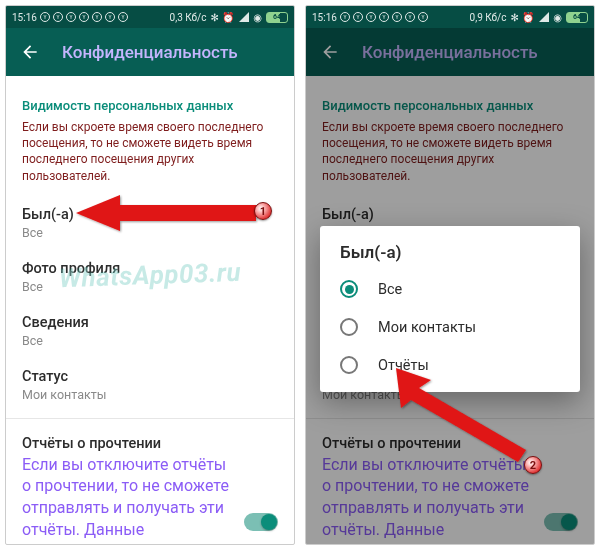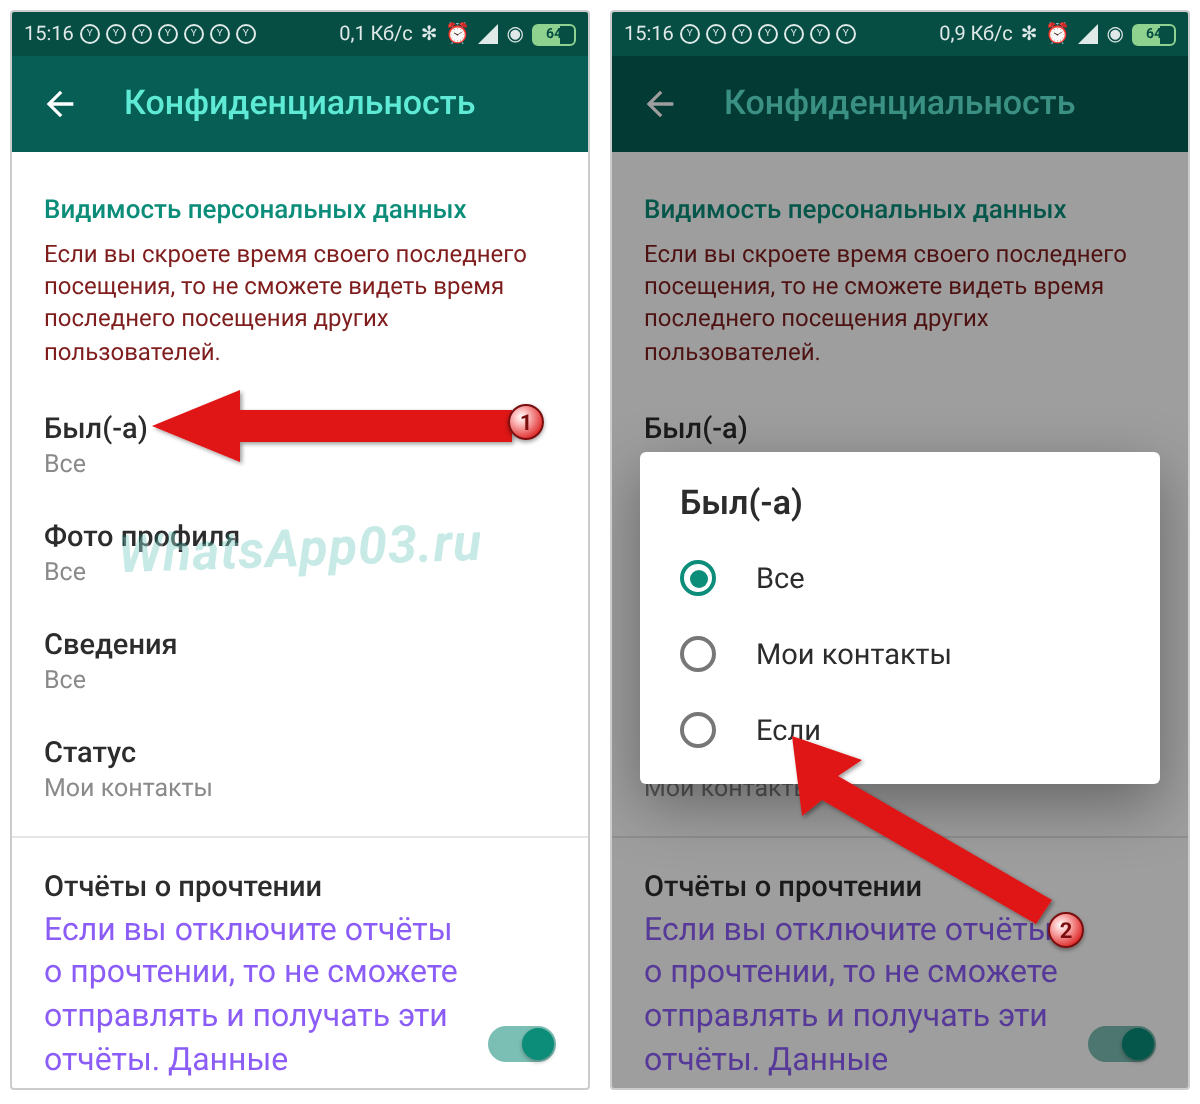--- a/index.html
+++ b/index.html
@@ -33,21 +33,21 @@
   .status-left { flex: 0 0 auto; display: flex; align-items: center; gap: 3px; }
   .status-right { flex: 1 1 auto; display: flex; justify-content: flex-end; align-items: center; gap: 4px; }
   .tiny-circle {
     width: 10px; height: 10px; border: 1px solid #dfe9e7; border-radius: 50%;
     display: inline-flex; align-items: center; justify-content: center; font-size: 5px;
   }
   
   .header {
     height: 48px;
     background: #075e54;
-    color: #5eead4;
+    color: #c4b5fd;
     display: flex;
     align-items: center;
     padding: 12px 14px;
     font-size: 17px;
     font-weight: 500;
   }
   .back-arrow {
     width: 20px; height: 20px; margin-right: 22px;
     display: inline-flex; align-items: center; justify-content: center;
   }
@@ -210,21 +210,21 @@
       <span>15:16</span>
       <span class="tiny-circle">Y</span>
       <span class="tiny-circle">Y</span>
       <span class="tiny-circle">Y</span>
       <span class="tiny-circle">Y</span>
       <span class="tiny-circle">Y</span>
       <span class="tiny-circle">Y</span>
       <span class="tiny-circle">Y</span>
     </div>
     <div class="status-right">
-      <span>0,1 Кб/с</span>
+      <span>0,3 Кб/с</span>
       <span>✻</span>
       <span>⏰</span>
       <span class="signal"></span>
       <span>◉</span>
       <span class="bat">
           <span>64</span>
         </span>
     </div>
   </div>
 
@@ -372,21 +372,21 @@
     <div class="radio-opt selected">
       <span class="circle"></span>
       <span>Все</span>
     </div>
     <div class="radio-opt">
       <span class="circle"></span>
       <span>Мои контакты</span>
     </div>
     <div class="radio-opt">
       <span class="circle"></span>
-      <span>Если</span>
+      <span>Отчёты</span>
     </div>
   </div>
 
   <div class="arrow" style="left:80px; top:362px;">
     <svg width="180" height="100">
       <defs>
           <filter id="ds2">
             <feDropShadow dx="1" dy="1" stdDeviation="1" flood-opacity=".4"></feDropShadow>
           </filter>
         </defs>

